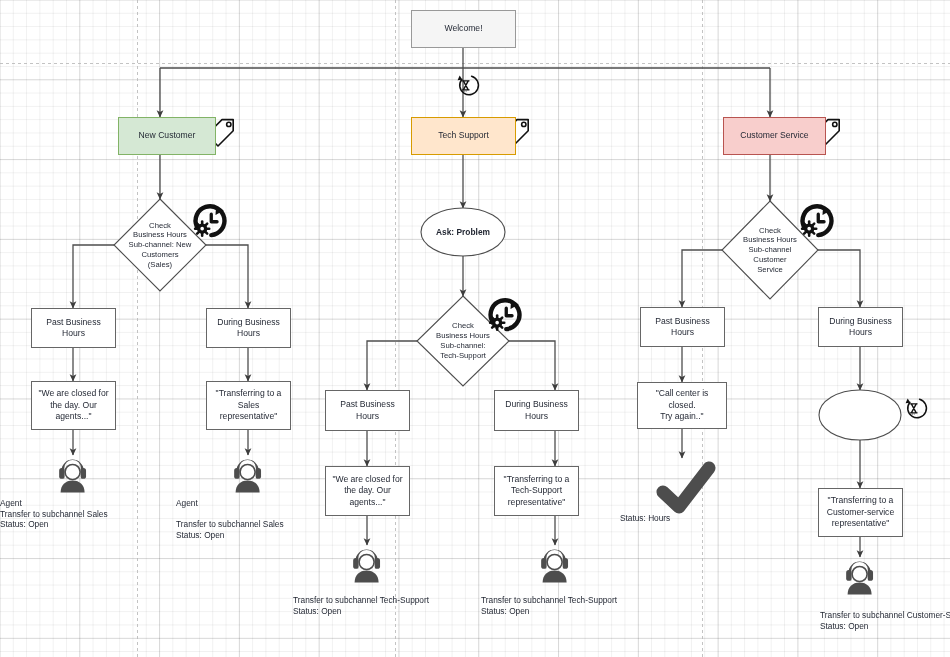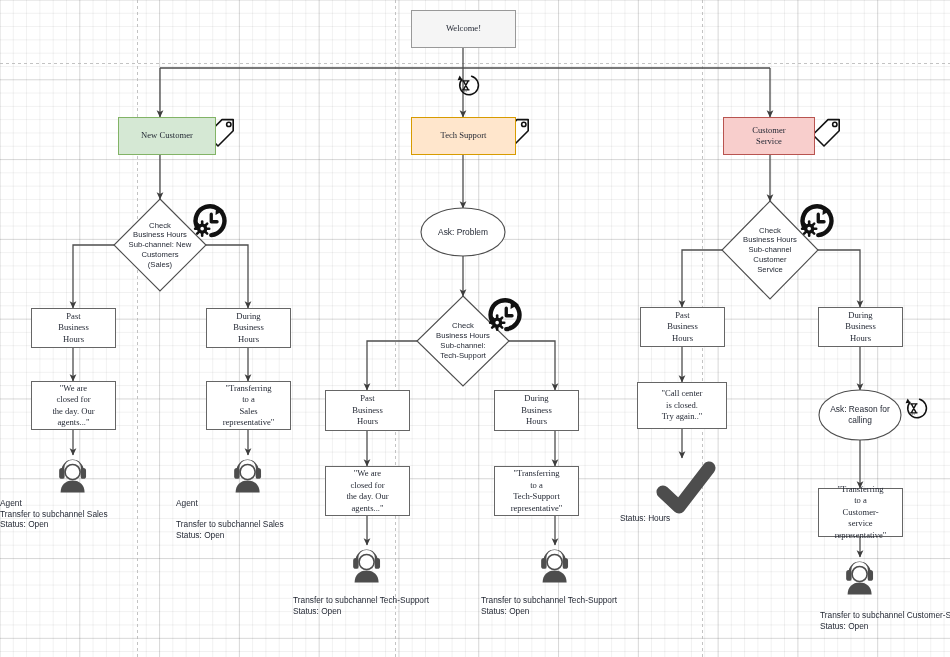--- a/index.html
+++ b/index.html
@@ -19,39 +19,39 @@
       linear-gradient(to right, rgba(0,0,0,0.11) 1px, transparent 1px),
       linear-gradient(to bottom, rgba(0,0,0,0.11) 1px, transparent 1px);
     background-size:13.3px 13.3px, 13.3px 13.3px, 79.8px 79.8px, 79.8px 79.8px;
     background-position:-0.5px -0.5px, -0.5px -0.5px, -0.5px -0.5px, -0.5px -0.5px;
   }
   #svglayer{position:absolute;left:0;top:0;width:950px;height:657px;}
 
   .node{position:absolute;box-sizing:border-box;display:flex;align-items:center;justify-content:center;text-align:center;}
   .rectnode{
     border:1.3px solid #666666;background:#ffffff;
-    font-size:8.6px;line-height:11.5px;color:#1f2430;padding:2px 20px;font-family:Liberation Serif, serif;
+    font-size:8.6px;line-height:11.5px;color:#1f2430;padding:2px 4px;
   }
   .rectnode.green{background:#d5e8d4;border-color:#82b366;}
   .rectnode.orange{background:#ffe6cc;border-color:#d79b00;}
   .rectnode.red{background:#f8cecc;border-color:#b85450;}
   .rectnode.plain{background:#f5f5f5;border-color:#999999;}
 
   .diamondwrap{position:absolute;}
   .diamondwrap .lbl{
     position:absolute;left:0;top:0;width:100%;height:100%;
     display:flex;align-items:center;justify-content:center;text-align:center;
     font-size:7.7px;line-height:9.8px;color:#1f2430;
     white-space:pre-line;pointer-events:none;
   }
   .ellipsewrap{position:absolute;}
   .ellipsewrap .lbl{
     position:absolute;left:0;top:0;width:100%;height:100%;
     display:flex;align-items:center;justify-content:center;text-align:center;
-    font-size:8.4px;line-height:11px;color:#1f2430;white-space:pre-line;
+    font-size:8.4px;line-height:11px;color:#1f2430;white-space:pre-line;font-weight:bold;
   }
   .caption{
     position:absolute;text-align:left;font-size:8.3px;line-height:10.6px;
     color:#1f2430;white-space:pre-line;
   }
   svg{display:block;overflow:visible;}
 </style>
 </head>
 <body>
 
@@ -249,21 +249,21 @@
   <div class="node rectnode plain" style="left:411px;top:10px;width:105px;height:38px;">
     <span style="white-space: pre-line;">Welcome!</span>
   </div>
 
   <div class="node rectnode green" style="left:118px;top:117px;width:98px;height:38px;">
     <span style="white-space: pre-line;">New Customer</span>
   </div>
   <div class="node rectnode orange" style="left:411px;top:117px;width:105px;height:38px;">
     <span style="white-space: pre-line;">Tech Support</span>
   </div>
-  <div class="node rectnode red" style="left:723px;top:117px;width:92px;height:38px;">
+  <div class="node rectnode red" style="left:723px;top:117px;width:103px;height:38px;">
     <span style="white-space: pre-line;">Customer Service</span>
   </div>
 
   <div class="diamondwrap" style="left:114px;top:199px;width:92px;height:92px;">
     <div class="lbl">Check
 Business Hours
 Sub-channel: New
 Customers
 (Sales)</div>
   </div>
@@ -277,24 +277,20 @@
     <div class="lbl">Check
 Business Hours
 Sub-channel
 Customer
 Service</div>
   </div>
 
   <div class="ellipsewrap" style="left:421px;top:208px;width:84px;height:48px;">
     <div class="lbl">Ask: Problem</div>
   </div>
-  <div class="ellipsewrap" style="left:819px;top:390px;width:82px;height:50px;">
-    <div class="lbl">Ask: Reason for
-calling</div>
-  </div>
 
   <div class="node rectnode" style="left:31px;top:308px;width:85px;height:40px;">
     <span style="white-space: pre-line;">Past Business
 Hours</span>
   </div>
   <div class="node rectnode" style="left:206px;top:308px;width:85px;height:40px;">
     <span style="white-space: pre-line;">During Business
 Hours</span>
   </div>
   <div class="node rectnode" style="left:31px;top:381px;width:85px;height:49px;">

